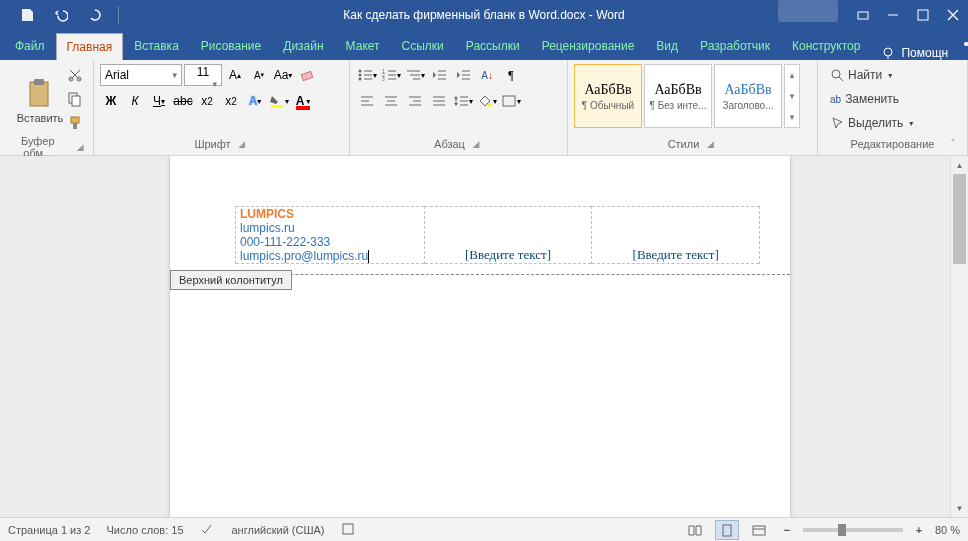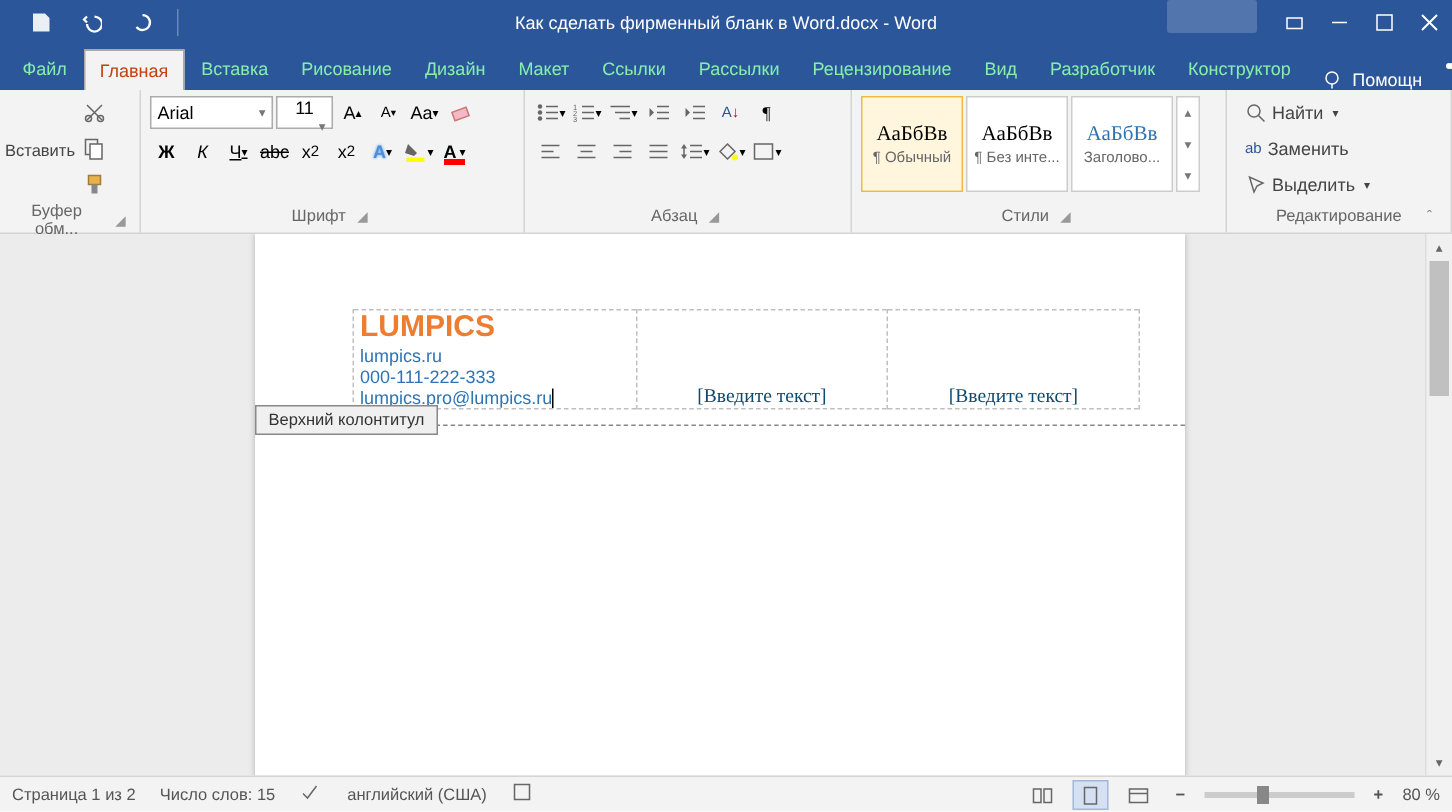--- a/index.html
+++ b/index.html
@@ -21,21 +21,21 @@
 .tell-me { display: flex; align-items: center; gap: 6px; margin-left: 10px; color: #fff; font-size: 12px; }
 .share { margin-left: auto; padding: 6px 14px; color: #fff; font-size: 13px; }
 
 
 .ribbon { height: 96px; background: #f3f3f3; border-bottom: 1px solid #d4d4d4; display: flex; position: relative; }
 .rgroup { border-right: 1px solid #d4d4d4; padding: 4px 6px 2px 6px; display: flex; flex-direction: column; }
 .rgroup-body { flex: 1; display: flex; gap: 2px; }
 .rgroup-label { height: 18px; font-size: 11px; color: #666; text-align: center; display:flex; align-items:center; justify-content:center; gap:4px;}
 .rgroup-label .lnch{ width:14px;height:14px;display:inline-flex;align-items:center;justify-content:center;font-size:9px;color:#999;}
 .rbtn { min-width: 22px; height: 22px; display: flex; align-items: center; justify-content: center; cursor: pointer; border: 1px solid transparent; font-size: 12px; }
-.big-btn { width: 44px; height: 74px; display: flex; flex-direction: row; align-items: center; justify-content: flex-end; gap: 4px; font-size: 11px; color: #444; cursor: pointer; }
+.big-btn { width: 44px; height: 74px; display: flex; flex-direction: column; align-items: center; justify-content: center; gap: 4px; font-size: 11px; color: #444; cursor: pointer; margin-left: 12px; }
 .vcol { display: flex; flex-direction: column; gap: 2px; }
 .hrow { display: flex; gap: 2px; align-items:center;}
 .font-combo { height: 22px; border: 1px solid #ababab; background: #fff; display: flex; align-items: center; padding: 0 4px; font-size: 12px; cursor:pointer;}
 .font-combo.name { width: 82px; }
 .font-combo.size { width: 38px; flex-direction: column; }
 .combo-dd{ margin-left:auto; color:#777; font-size:9px;}
 .styles-gallery { display: flex; gap: 2px; align-items: stretch; height:64px; }
 .style-swatch { width: 68px; border: 1px solid #ccc; background: #fff; display: flex; flex-direction: column; align-items: center; justify-content: center; font-size: 11px; cursor: pointer; padding:2px;}
 .style-swatch.sel { border: 1px solid #f2ba42; background:#fff6dd; }
 .style-preview { font-family: "Times New Roman", serif; font-size: 14px; }
@@ -47,21 +47,21 @@
 
 
 .doc-area { position: absolute; top: 156px; left: 0; right: 0; bottom: 24px; background: #ececec; overflow: hidden; }
 .vscroll { position: absolute; right: 0; top: 0; bottom: 0; width: 18px; background: #f0f0f0; border-left:1px solid #ddd;}
 .vscroll .upbtn,.vscroll .dnbtn{height:18px;display:flex;align-items:center;justify-content:center;font-size:9px;color:#666;cursor:pointer;}
 .vscroll .thumb{position:absolute;top:18px;left:2px;right:2px;height:90px;background:#c0c0c0;}
 .page { position: absolute; left: 170px; top: 0; width: 620px; height: 800px; background: #fff; box-shadow: 0 0 4px rgba(0,0,0,0.25); }
 .header-zone { border-bottom: 1px dashed #888; padding: 50px 30px 10px 65px; }
 .header-zone table { width: 100%; border-collapse: collapse; font-size: 13px; }
 .header-zone td { vertical-align: bottom; padding: 0 4px; }
-.letterhead-name { font-family: Arial; font-weight: bold; font-size: 20px; color: #ed7d31; }
+.letterhead-name { font-family: Arial; font-weight: bold; font-size: 12px; color: #ed7d31; }
 .letterhead-line { font-family: Arial; font-size: 12px; color: #2e74b5; }
 .placeholder-txt { font-family: "Times New Roman", serif; font-size: 13px; color: #0c4a6e; }
 .header-tag { position: absolute; left: 170px; background: #f0f0f0; border: 1px solid #888; padding: 3px 8px; font-size: 11px; color: #333; }
 .table-border{ border:1px dashed #bfbfbf;}
 td.table-border{border-bottom:none;border-top:none;}
 
 
 .statusbar { position: absolute; bottom: 0; left: 0; right: 0; height: 24px; background: #f3f3f3; border-top: 1px solid #d4d4d4; display: flex; align-items: center; font-size: 11px; color: #555; padding: 0 8px; gap: 16px; }
 .statusbar .right{ margin-left:auto; display:flex; align-items:center; gap:8px;}
 .view-btn{width:24px;height:20px;display:flex;align-items:center;justify-content:center;cursor:pointer;border:1px solid transparent;}

